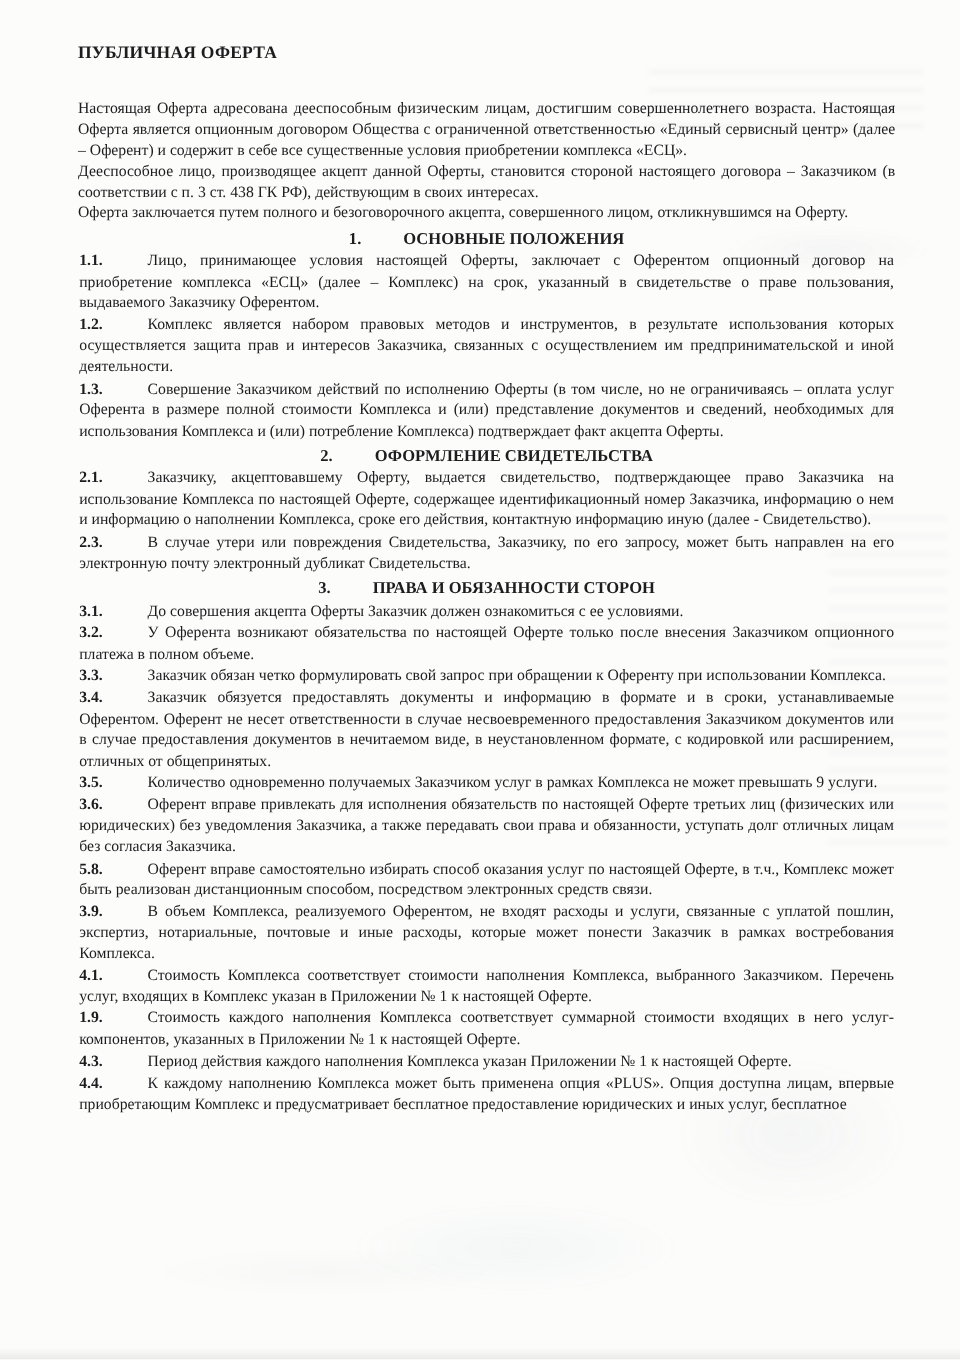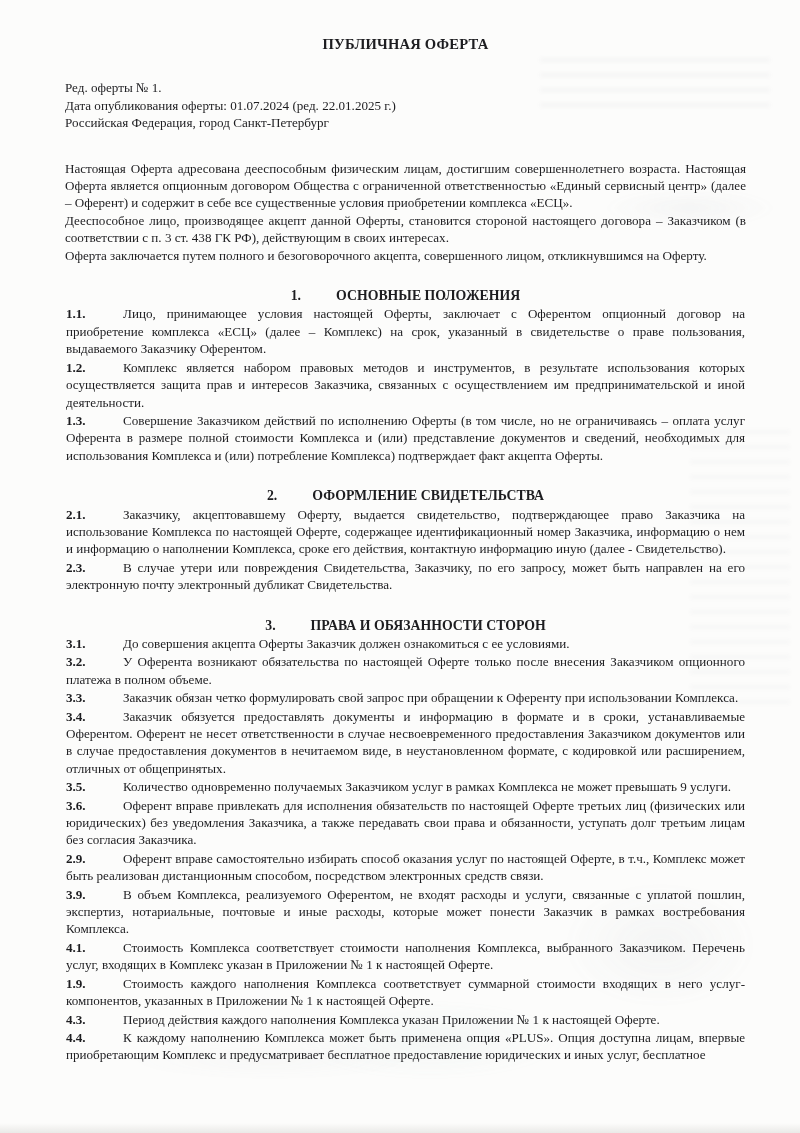--- a/index.html
+++ b/index.html
@@ -17,35 +17,34 @@
   }
   .content {
     position: absolute;
     left: 65px; top: 36px;
     width: 681px;
     font-size: 13.1px;
     line-height: 17.4px;
   }
   .doc-title {
     margin: 0;
-    text-align: center;
     font-size: 14.6px;
     font-weight: bold;
     letter-spacing: 0.2px;
   }
   .meta { margin-top: 26px; }
   .meta-line { white-space: nowrap; }
   .intro { margin-top: 28px; }
   .para { margin: 0; text-align: justify; }
   .section { margin: 0; }
   .sec-head {
     text-align: center;
     font-weight: bold;
     font-size: 13.8px;
-    margin-top: 23px;
+    margin-top: 4px;
     margin-bottom: 1px;
   }
   .sec-num { padding-right: 35px; }
   .item { margin: 1px; text-align: justify; }
   .item-num {
     display: inline-block;
     width: 57px;
     font-weight: bold;
   }
   
@@ -87,25 +86,20 @@
   <div class="artifact ghost-lines" style="left:540px; top:58px; width:230px; height:55px;"></div>
   <div class="artifact ghost-smudge" style="left:600px; top:188px; width:180px; height:40px;"></div>
   <div class="artifact ghost-lines" style="left:690px; top:430px; width:100px; height:280px; opacity:0.45;"></div>
   <div class="artifact ghost-smudge" style="left:560px; top:880px; width:200px; height:130px;"></div>
   <div class="artifact ghost-blob" style="left:290px; top:1000px; width:280px; height:80px;"></div>
   <div class="artifact ghost-smudge" style="left:120px; top:1040px; width:300px; height:40px; opacity:0.4;"></div>
 
   <div class="content">
     <h1 class="doc-title">ПУБЛИЧНАЯ ОФЕРТА</h1>
 
-    <div class="meta" id="meta">
-        <div class="meta-line">Ред. оферты № 1.</div>
-        <div class="meta-line">Дата опубликования оферты: 01.07.2024 (ред. 22.01.2025 г.)</div>
-        <div class="meta-line">Российская Федерация, город Санкт-Петербург</div>
-      </div>
 
     <div class="intro" id="intro">
         <p class="para">Настоящая Оферта адресована дееспособным физическим лицам, достигшим совершеннолетнего возраста. Настоящая Оферта является опционным договором Общества с ограниченной ответственностью «Единый сервисный центр» (далее – Оферент) и содержит в себе все существенные условия приобретении комплекса «ЕСЦ».</p>
         <p class="para">Дееспособное лицо, производящее акцепт данной Оферты, становится стороной настоящего договора – Заказчиком (в соответствии с п. 3 ст. 438 ГК РФ), действующим в своих интересах.</p>
         <p class="para">Оферта заключается путем полного и безоговорочного акцепта, совершенного лицом, откликнувшимся на Оферту.</p>
       </div>
 
     <div id="sections">
         <div class="section">
           <div class="sec-head"><span class="sec-num">1.</span><span class="sec-title">ОСНОВНЫЕ ПОЛОЖЕНИЯ</span></div>
@@ -118,22 +112,22 @@
           <p class="item"><span class="item-num">2.1.</span><span class="item-text">Заказчику, акцептовавшему Оферту, выдается свидетельство, подтверждающее право Заказчика на использование Комплекса по настоящей Оферте, содержащее идентификационный номер Заказчика, информацию о нем и информацию о наполнении Комплекса, сроке его действия, контактную информацию иную (далее - Свидетельство).</span></p>
           <p class="item"><span class="item-num">2.3.</span><span class="item-text">В случае утери или повреждения Свидетельства, Заказчику, по его запросу, может быть направлен на его электронную почту электронный дубликат Свидетельства.</span></p>
         </div>
         <div class="section">
           <div class="sec-head"><span class="sec-num">3.</span><span class="sec-title">ПРАВА И ОБЯЗАННОСТИ СТОРОН</span></div>
           <p class="item"><span class="item-num">3.1.</span><span class="item-text">До совершения акцепта Оферты Заказчик должен ознакомиться с ее условиями.</span></p>
           <p class="item"><span class="item-num">3.2.</span><span class="item-text">У Оферента возникают обязательства по настоящей Оферте только после внесения Заказчиком опционного платежа в полном объеме.</span></p>
           <p class="item"><span class="item-num">3.3.</span><span class="item-text">Заказчик обязан четко формулировать свой запрос при обращении к Оференту при использовании Комплекса.</span></p>
           <p class="item"><span class="item-num">3.4.</span><span class="item-text">Заказчик обязуется предоставлять документы и информацию в формате и в сроки, устанавливаемые Оферентом. Оферент не несет ответственности в случае несвоевременного предоставления Заказчиком документов или в случае предоставления документов в нечитаемом виде, в неустановленном формате, с кодировкой или расширением, отличных от общепринятых.</span></p>
           <p class="item"><span class="item-num">3.5.</span><span class="item-text">Количество одновременно получаемых Заказчиком услуг в рамках Комплекса не может превышать 9 услуги.</span></p>
-          <p class="item"><span class="item-num">3.6.</span><span class="item-text">Оферент вправе привлекать для исполнения обязательств по настоящей Оферте третьих лиц (физических или юридических) без уведомления Заказчика, а также передавать свои права и обязанности, уступать долг третьим лицам без согласия Заказчика.</span></p>
-          <p class="item"><span class="item-num">2.9.</span><span class="item-text">Оферент вправе самостоятельно избирать способ оказания услуг по настоящей Оферте, в т.ч., Комплекс может быть реализован дистанционным способом, посредством электронных средств связи.</span></p>
+          <p class="item"><span class="item-num">3.6.</span><span class="item-text">Оферент вправе привлекать для исполнения обязательств по настоящей Оферте третьих лиц (физических или юридических) без уведомления Заказчика, а также передавать свои права и обязанности, уступать долг отличных лицам без согласия Заказчика.</span></p>
+          <p class="item"><span class="item-num">5.8.</span><span class="item-text">Оферент вправе самостоятельно избирать способ оказания услуг по настоящей Оферте, в т.ч., Комплекс может быть реализован дистанционным способом, посредством электронных средств связи.</span></p>
           <p class="item"><span class="item-num">3.9.</span><span class="item-text">В объем Комплекса, реализуемого Оферентом, не входят расходы и услуги, связанные с уплатой пошлин, экспертиз, нотариальные, почтовые и иные расходы, которые может понести Заказчик в рамках востребования Комплекса.</span></p>
         </div>
         <div class="section">
           <p class="item"><span class="item-num">4.1.</span><span class="item-text">Стоимость Комплекса соответствует стоимости наполнения Комплекса, выбранного Заказчиком. Перечень услуг, входящих в Комплекс указан в Приложении № 1 к настоящей Оферте.</span></p>
           <p class="item"><span class="item-num">1.9.</span><span class="item-text">Стоимость каждого наполнения Комплекса соответствует суммарной стоимости входящих в него услуг-компонентов, указанных в Приложении № 1 к настоящей Оферте.</span></p>
           <p class="item"><span class="item-num">4.3.</span><span class="item-text">Период действия каждого наполнения Комплекса указан Приложении № 1 к настоящей Оферте.</span></p>
           <p class="item"><span class="item-num">4.4.</span><span class="item-text">К каждому наполнению Комплекса может быть применена опция «PLUS». Опция доступна лицам, впервые приобретающим Комплекс и предусматривает бесплатное предоставление юридических и иных услуг, бесплатное</span></p>
         </div>
       </div>
   </div>

